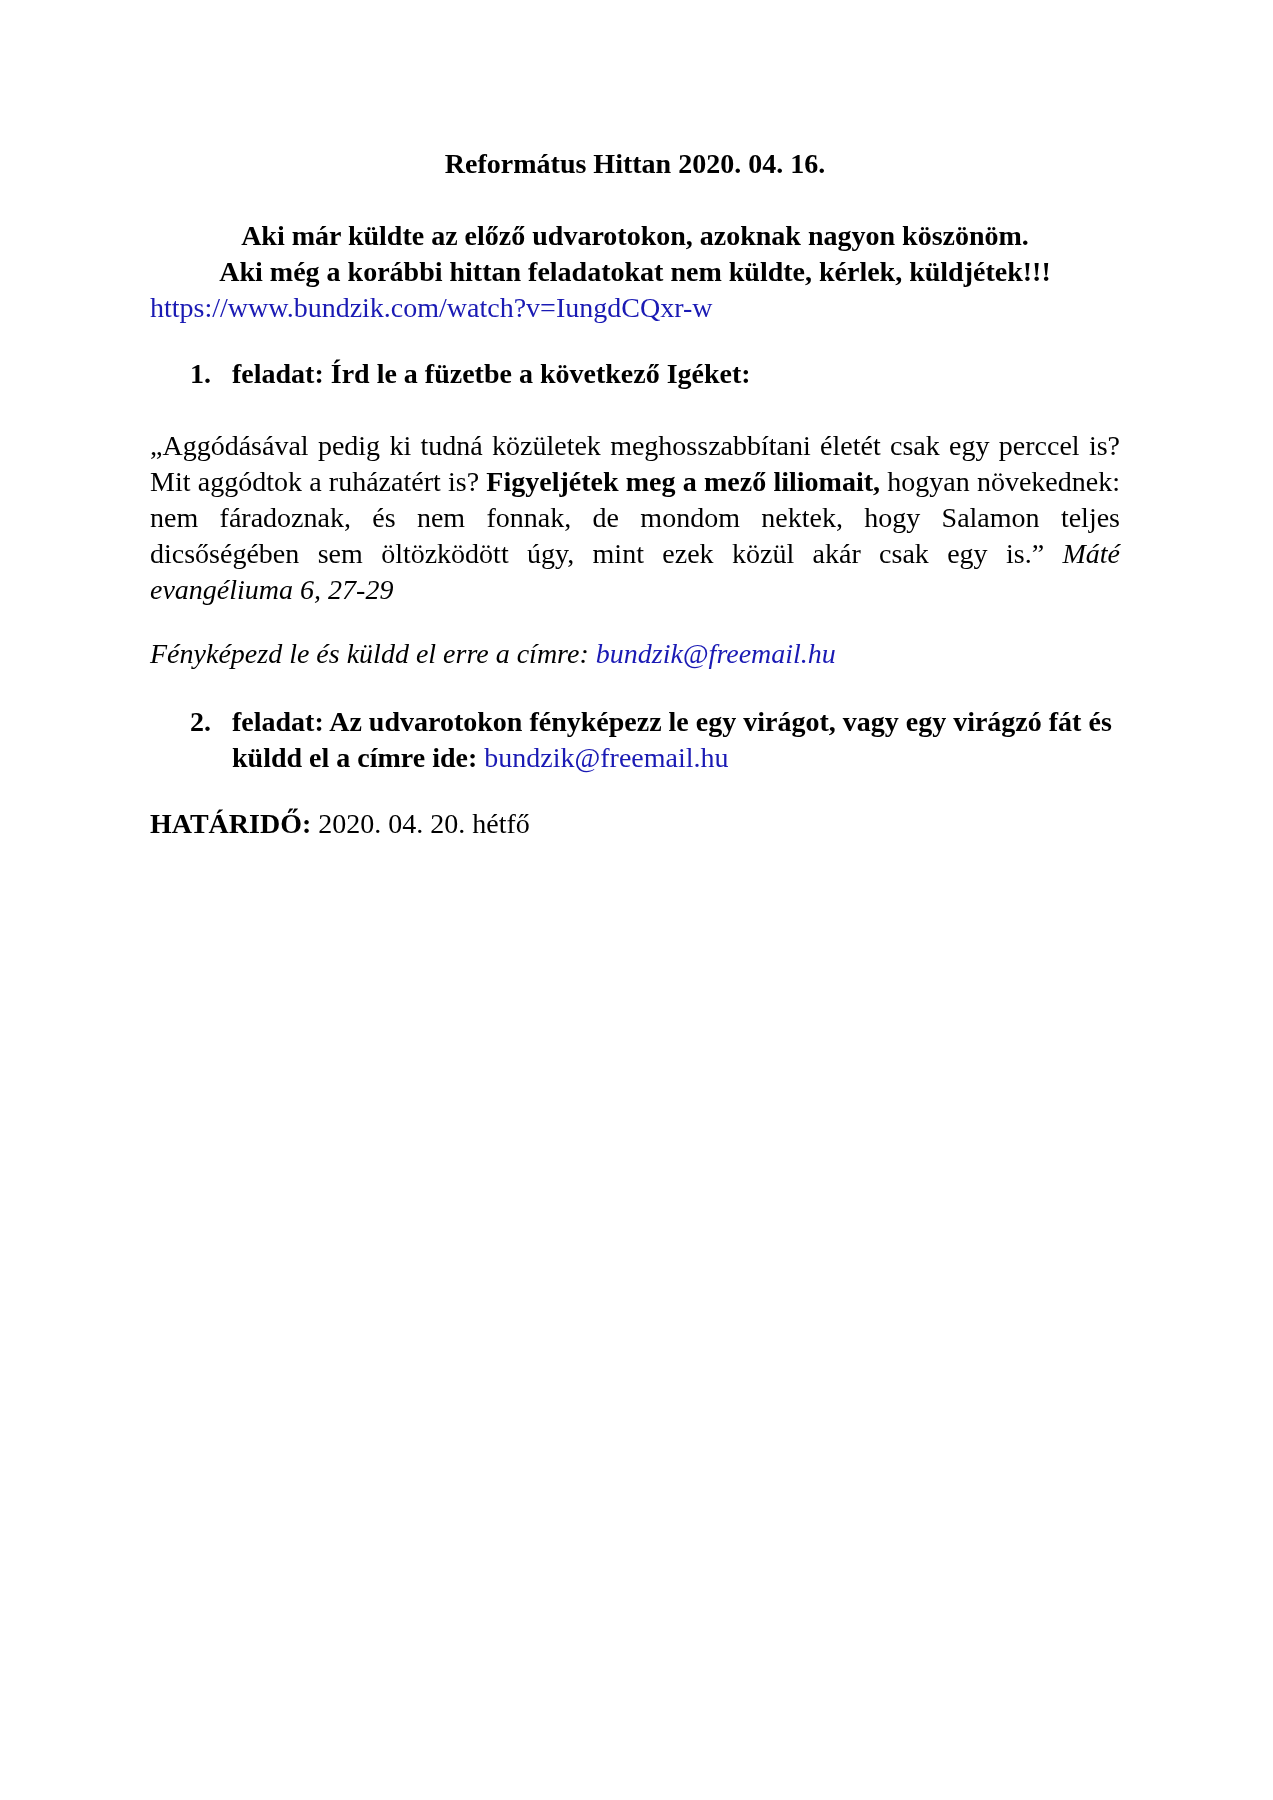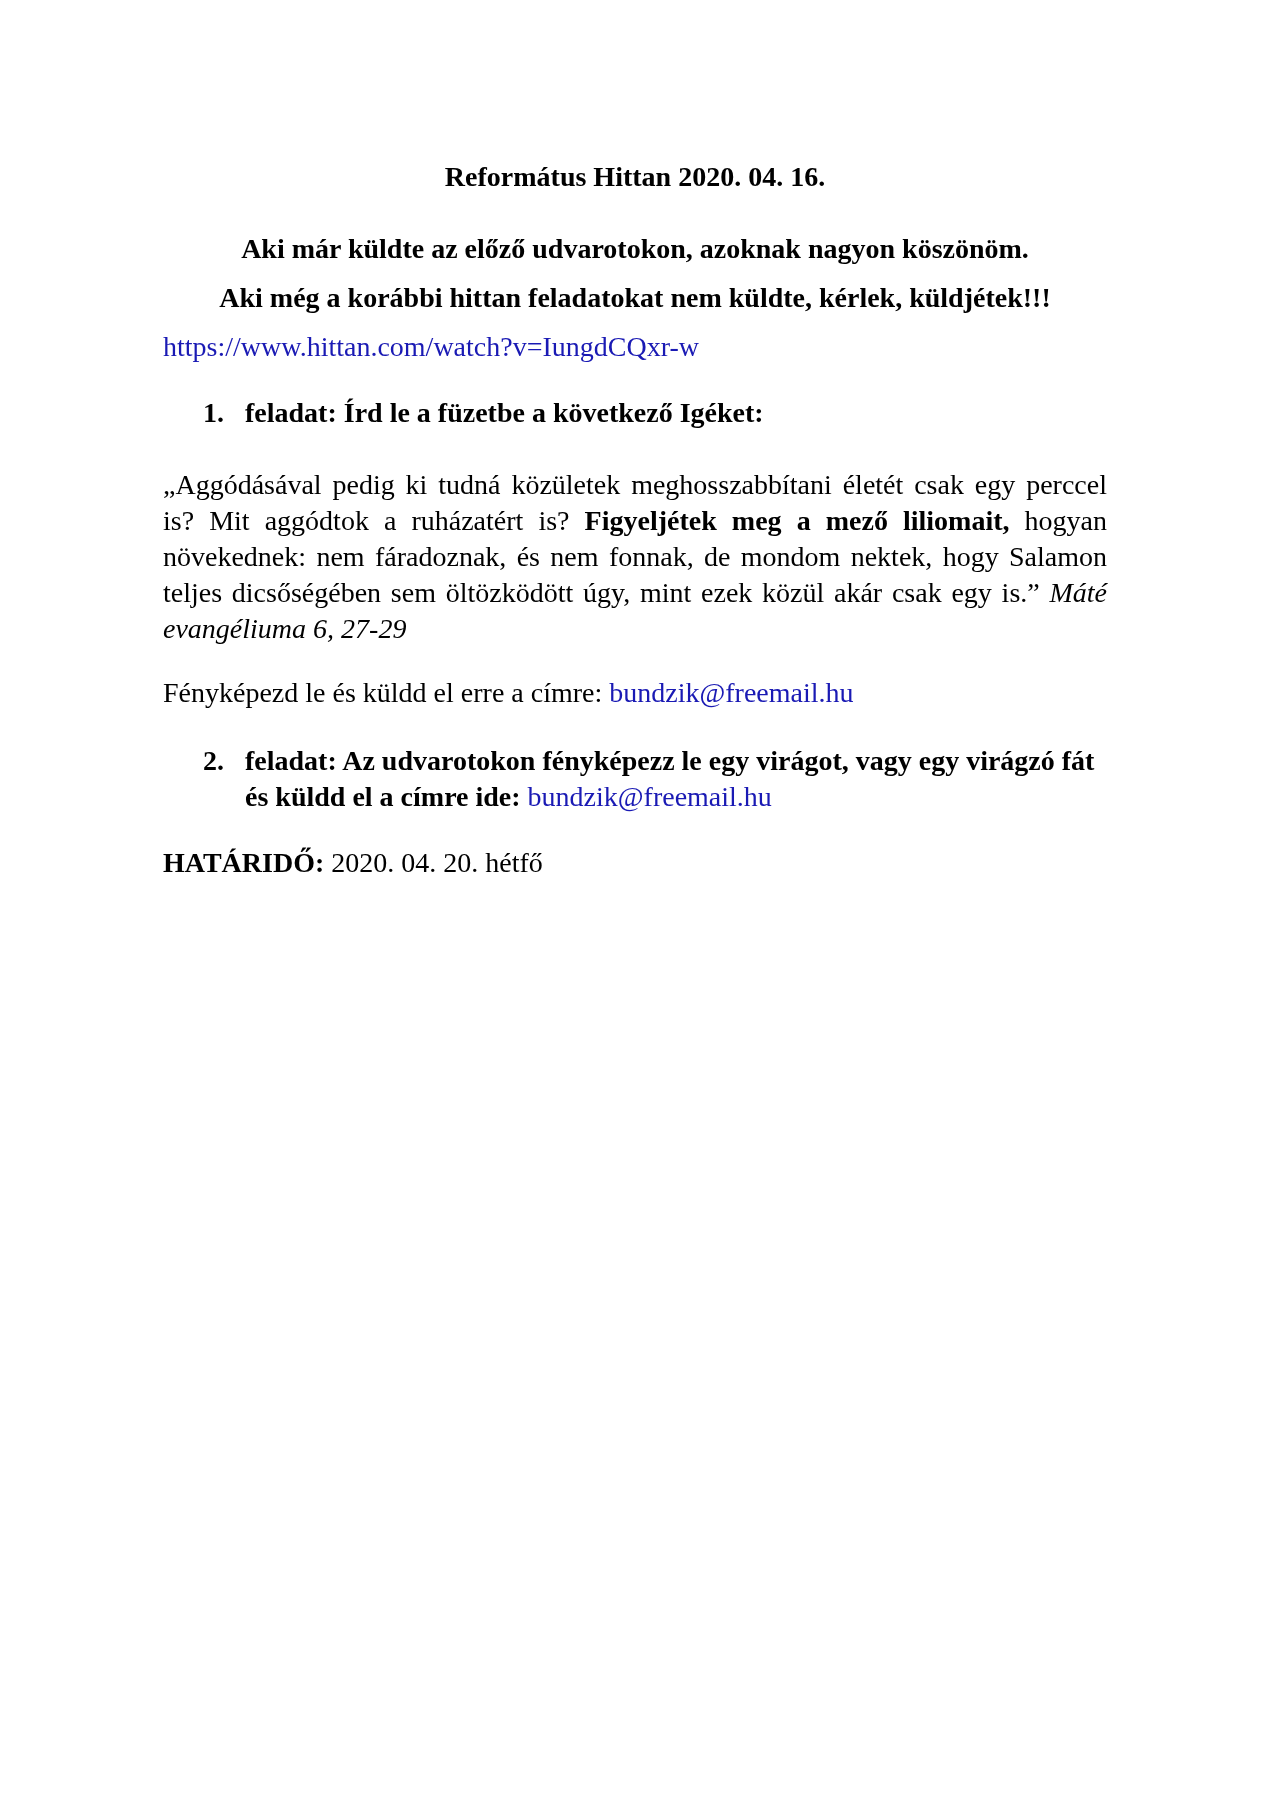--- a/index.html
+++ b/index.html
@@ -9,29 +9,29 @@
     height: 1800px;
     background: #ffffff;
     box-sizing: border-box;
     padding: 146px 153px 0 150px;
     font-family: "Liberation Serif", serif;
     font-size: 28px;
     line-height: 36px;
     color: #000000;
     overflow: hidden;
   }
-  .page p, .page div { margin: 13px; }
+  .page p, .page div { margin: 0; }
   .center  { text-align: center; }
   .bold    { font-weight: bold; }
   .italic  { font-style: italic; }
   .justify { text-align: justify; text-align-last: left; }
   .mt36 { margin-top: 36px !important; }
   .mt32 { margin-top: 32px !important; }
   .mt30 { margin-top: 30px !important; }
-  .mt28 { margin-top: 28px !important; }
+  .mt28 { margin-top: 28px !important; font-style: italic; }
   .u {
     text-decoration-thickness: 2px;
     white-space: pre-wrap;
   }
   a.link, span.link {
     color: #1a1ab4;
     text-decoration: none;
     cursor: pointer;
     white-space: pre-wrap;
   }
@@ -42,21 +42,21 @@
 </head>
 <body>
 
 <div class="page">
 
   <p class="center bold">Református Hittan 2020. 04. 16.</p>
 
   <p class="center bold mt36">Aki már küldte az előző udvarotokon, azoknak nagyon köszönöm.</p>
   <p class="center bold">Aki még a korábbi hittan feladatokat nem küldte, kérlek, küldjétek!!!</p>
 
-  <p><a class="link">https://www.hittan.com/watch?v=IungdCQxr-w</a></p>
+  <p><a class="link">https://www.bundzik.com/watch?v=IungdCQxr-w</a></p>
 
   <div class="task mt30">
     <span class="task-num">1.</span>
     <span class="bold u">feladat: Írd le a füzetbe a következő Igéket:</span>
   </div>
 
   <p class="justify mt36">
     <span class="keep-space">„Aggódásával pedig ki tudná közületek meghosszabbítani életét csak egy perccel is? Mit aggódtok a ruházatért is? </span><span class="bold keep-space">Figyeljétek meg a mező liliomait,</span><span class="keep-space"> hogyan növekednek: nem fáradoznak, és nem fonnak, de mondom nektek, hogy Salamon teljes dicsőségében sem öltözködött úgy, mint ezek közül akár csak egy is.” </span><span class="italic keep-space">Máté evangéliuma 6, 27-29</span>
   </p>
 

